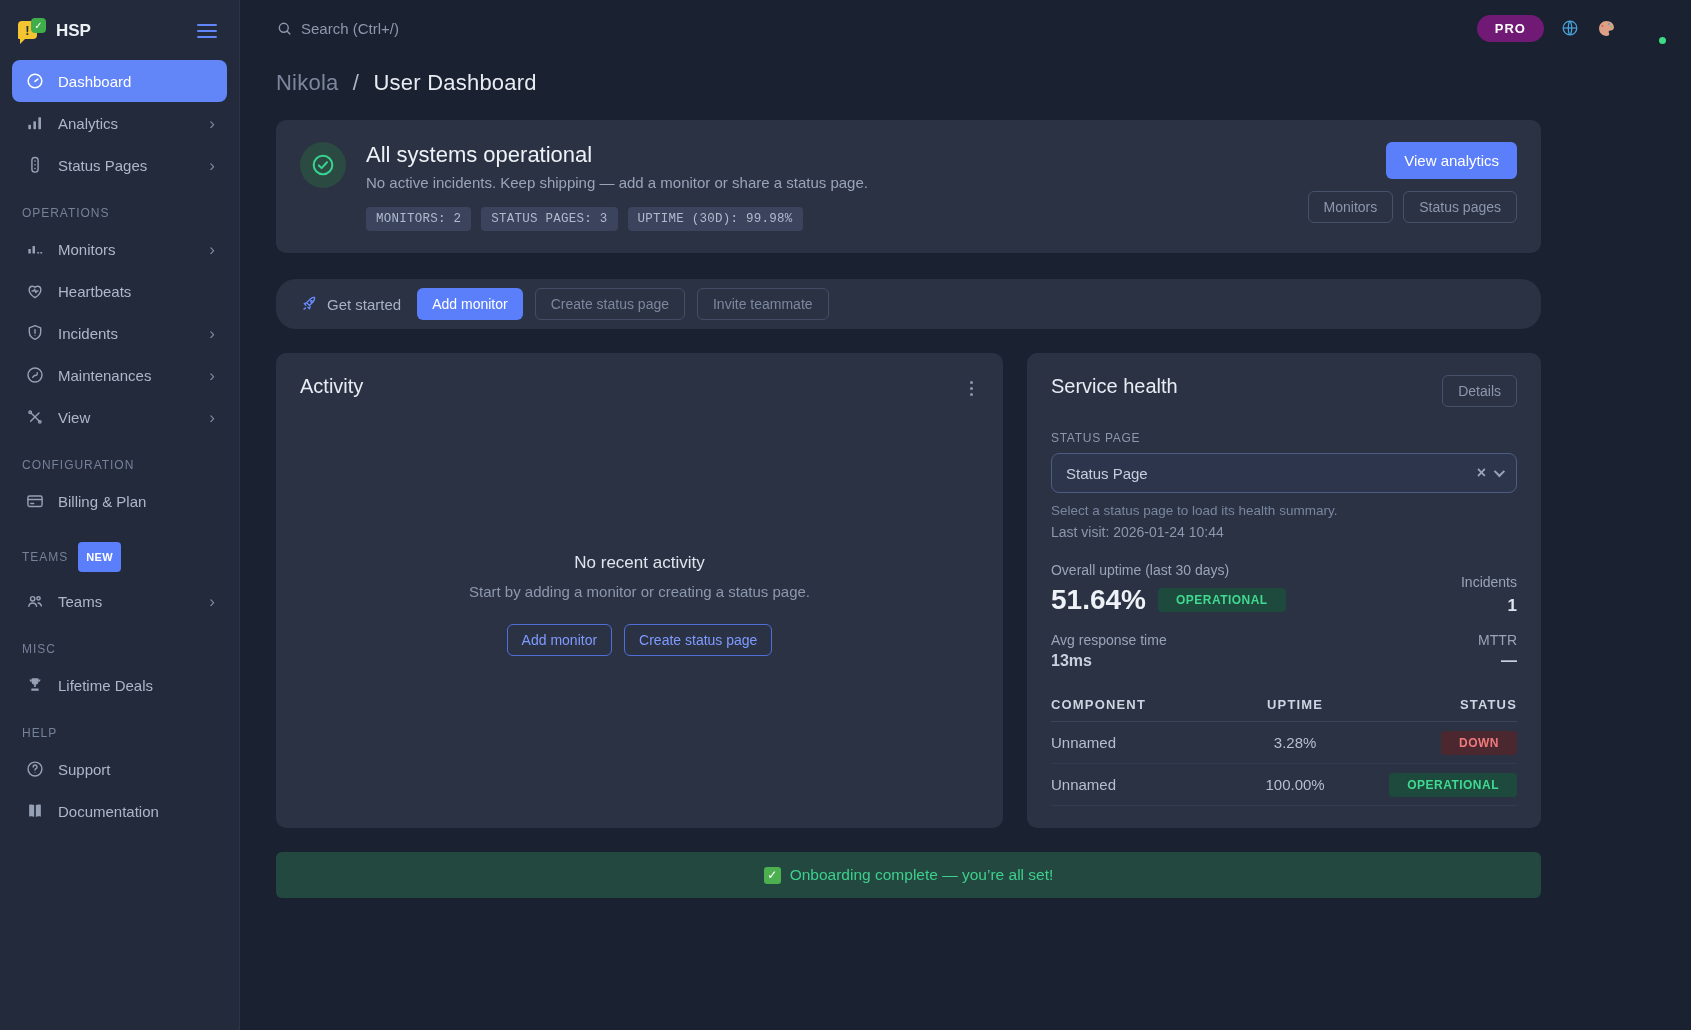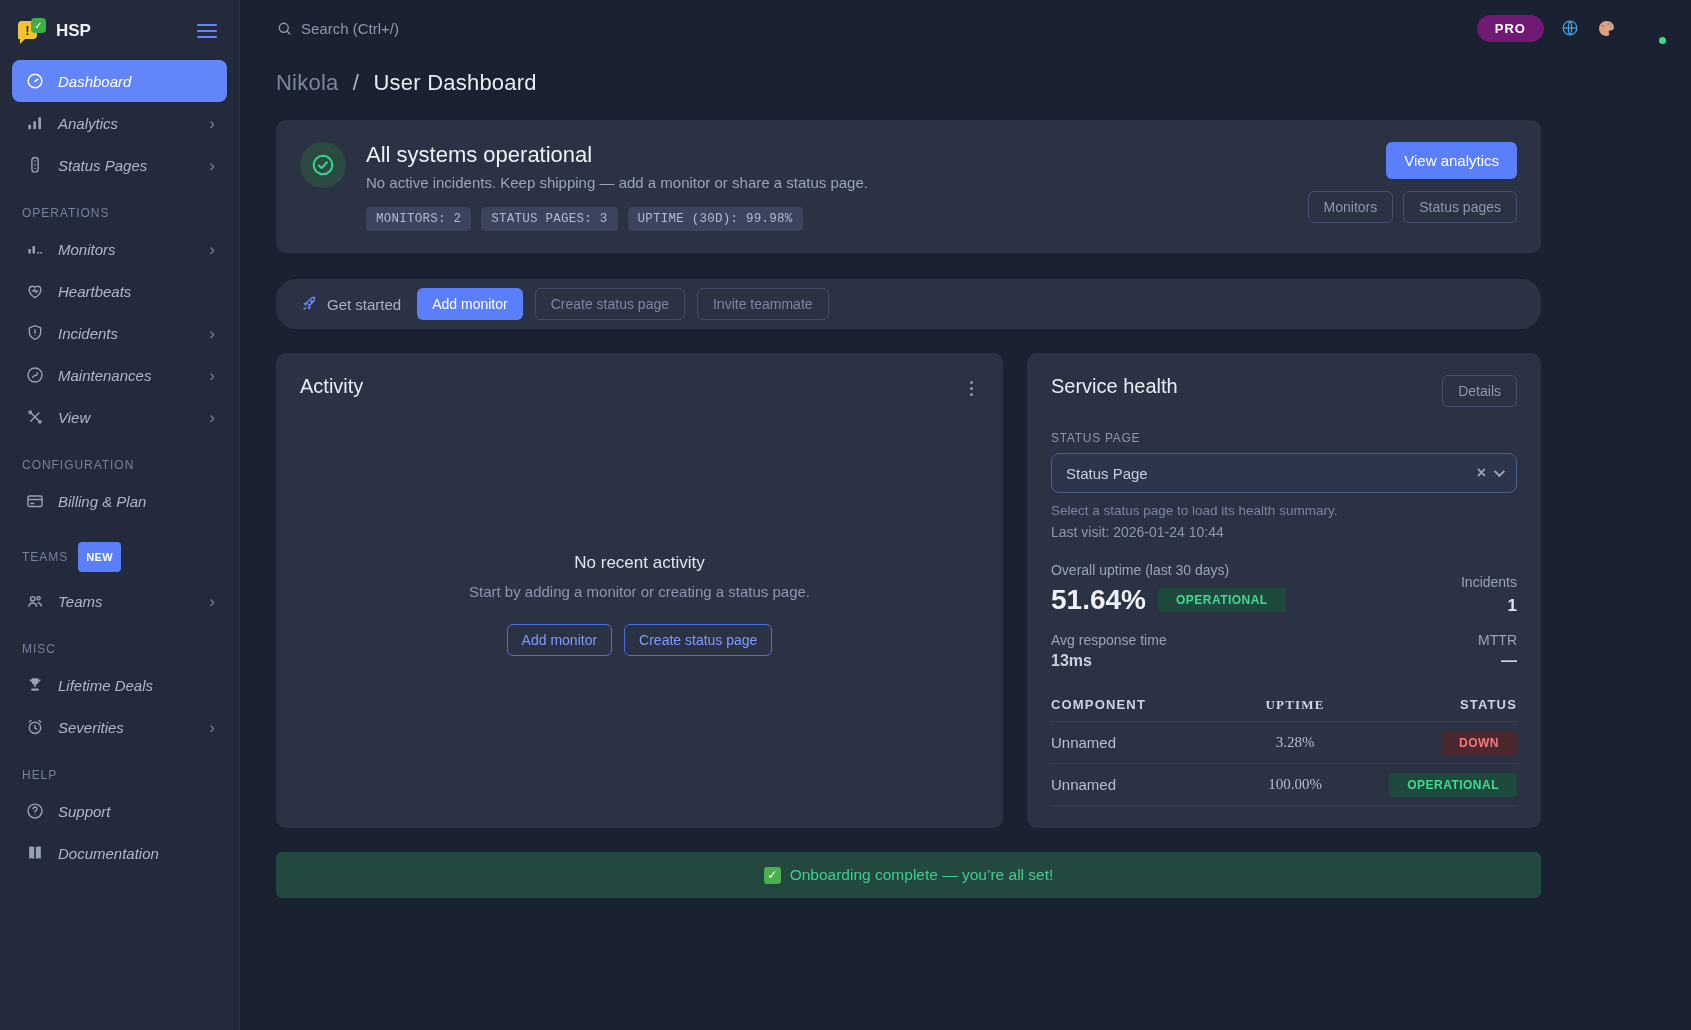--- a/index.html
+++ b/index.html
@@ -39,21 +39,21 @@
   .hamburger i { display:block; width:20px; height:2px; background:#6286f7; border-radius:2px; }
 
   .nav-item {
     display:flex; align-items:center; gap:13px;
     height:42px; padding:0 12px; border-radius:8px;
     color:#aeb7c9; font-size:15px; cursor:pointer;
   }
   .nav-item .nicon { color:#97a1b5; width:21px; display:flex; justify-content:center; }
   .nav-item.active { background:#6286f7; color:#ffffff; }
   .nav-item.active .nicon { color:#ffffff; }
-  .nav-label { flex:1;font-style:italic; }
+  .nav-label { flex:1; }
   .chev { color:#7c879d; font-size:17px; line-height:1; }
   .chev::after { content:"\203A"; }
   .section-label {
     margin:20px 10px 8px; font-size:12px; letter-spacing:.08em;
     color:#76819a; display:flex; align-items:center; gap:10px;
   }
   .new-badge {
     background:#5b7ffa; color:#fff; font-size:11px; font-weight:bold;
     padding:9px 8px; border-radius:4px; letter-spacing:.04em;
   }
@@ -167,21 +167,21 @@
   .badge-down { background:#4b2730; color:#f07a7a; }
   .stat-value { margin-top:6px; font-size:17px; font-weight:bold; color:#dfe5ee; }
   .stat-value-sm { margin-top:4px; font-size:16px; font-weight:bold; color:#c9d1de; }
 
   .health-table { margin-top:18px; }
   .tr { display:flex; align-items:center; height:42px; border-bottom:1px solid #323b50; }
   .tr.head { height:34px; border-bottom:1px solid #3a4459; }
   .th { font-size:13px; font-weight:bold; letter-spacing:.09em; color:#cdd5e1; }
   .td { font-size:15px; color:#b6bfce; }
   .c1 { flex:1.15; text-align:left; }
-  .c2 { flex:1; text-align:center;font-family:Liberation Serif, serif; }
+  .c2 { flex:1; text-align:center; }
   .c3 { flex:1; display:flex; justify-content:flex-end; }
   .th.c3 { display:block; text-align:right; }
 
   
   .banner {
     margin-top:24px; height:46px; border-radius:6px; background:#23483f;
     display:flex; align-items:center; justify-content:center; gap:9px;
     color:#3ecf8e; font-size:15.5px;
   }
   .check-sq {
@@ -347,31 +347,20 @@
       <svg width="20" height="20" viewBox="0 0 24 24" fill="currentColor">
           <path d="M8 4h8v3.8a4 4 0 0 1-8 0z"></path>
           <rect x="11" y="11" width="2" height="3.4"></rect>
           <rect x="7.6" y="16.2" width="8.8" height="2.6" rx="0.6"></rect>
           <path d="M8 5.5H5.4a2.7 2.7 0 0 0 2.8 2.9zM16 5.5h2.6a2.7 2.7 0 0 1-2.8 2.9z"></path>
         </svg>
     </span>
     <span class="nav-label">Lifetime Deals</span>
   </div>
 
-  <div class="nav-item">
-    <span class="nicon">
-      <svg width="20" height="20" viewBox="0 0 24 24" fill="none" stroke="currentColor" stroke-width="1.7" stroke-linecap="round">
-          <circle cx="12" cy="13" r="6.8"></circle>
-          <path d="M12 10v3.2l2.2 1.3"></path>
-          <path d="M5 6l2.2-1.8M19 6l-2.2-1.8"></path>
-        </svg>
-    </span>
-    <span class="nav-label">Severities</span>
-    <span class="chev"></span>
-  </div>
 
   <div class="section-label">
     <span>HELP</span>
   </div>
 
   <div class="nav-item">
     <span class="nicon">
       <svg width="20" height="20" viewBox="0 0 24 24" fill="none" stroke="currentColor" stroke-width="1.7" stroke-linecap="round">
           <circle cx="12" cy="12" r="8.3"></circle>
           <path d="M9.8 9.6a2.3 2.3 0 1 1 3.3 2c-.7.4-1.1.9-1.1 1.7"></path>

